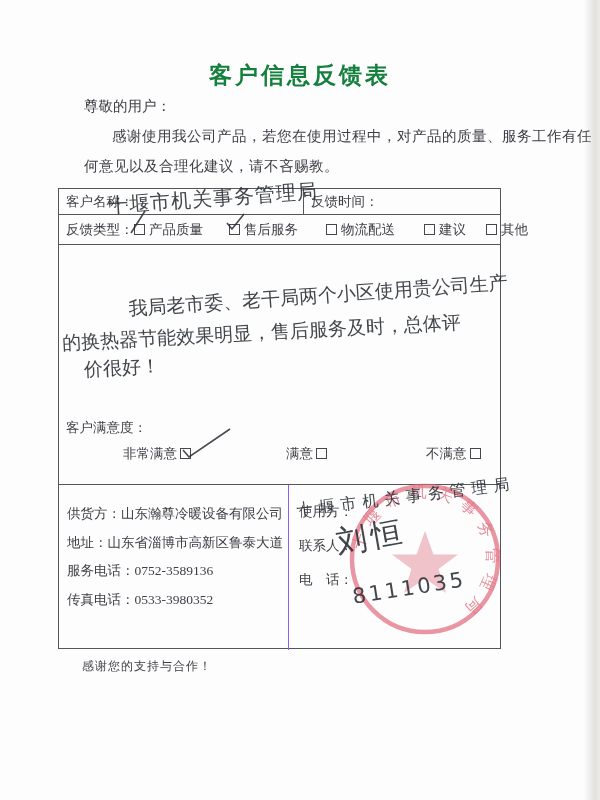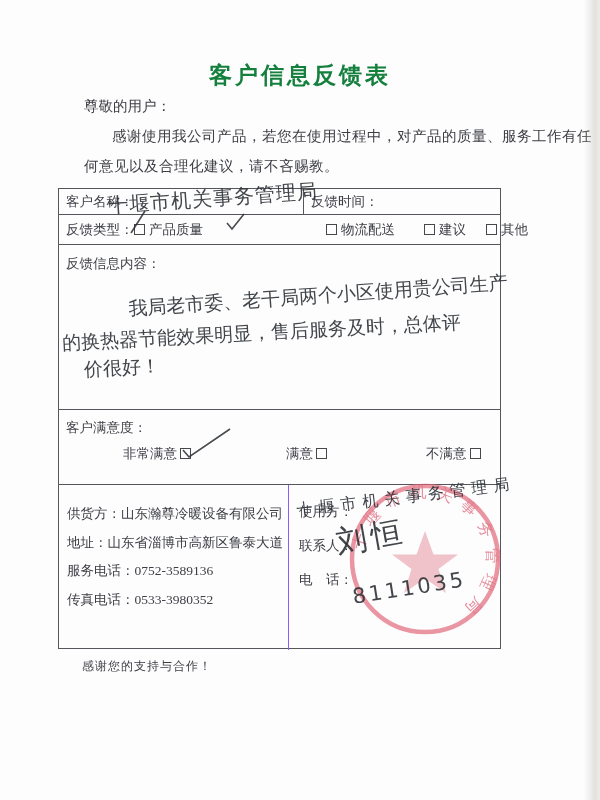--- a/index.html
+++ b/index.html
@@ -97,28 +97,26 @@
 
     <div class="row r1">
       <span class="cell-label">客户名称：</span>
       <span class="div"></span>
       <span class="time">反馈时间：</span>
     </div>
 
     <div class="row r2">
       <span class="typelabel">反馈类型：</span>
       <span class="t-item" style="left:75px"><span class="cb"></span><span>产品质量</span></span>
+      <span class="t-item" style="left:170px"><span class="cb"></span><span>售后服务</span></span>
       <span class="t-item" style="left:267px"><span class="cb"></span><span>物流配送</span></span>
       <span class="t-item" style="left:365px"><span class="cb"></span><span>建议</span></span>
       <span class="t-item" style="left:427px"><span class="cb"></span><span>其他</span></span>
     </div>
 
-    <div class="row r3">
-      <span class="cl">反馈信息内容：</span>
-    </div>
 
     <div class="row r4">
       <span class="cl">客户满意度：</span>
       <span class="sat" style="left:64px"><span>非常满意</span><span class="cb"></span></span>
       <span class="sat" style="left:227px"><span>满意</span><span class="cb"></span></span>
       <span class="sat" style="left:367px"><span>不满意</span><span class="cb"></span></span>
     </div>
 
     <div class="row r5">
       <div class="leftcell">

